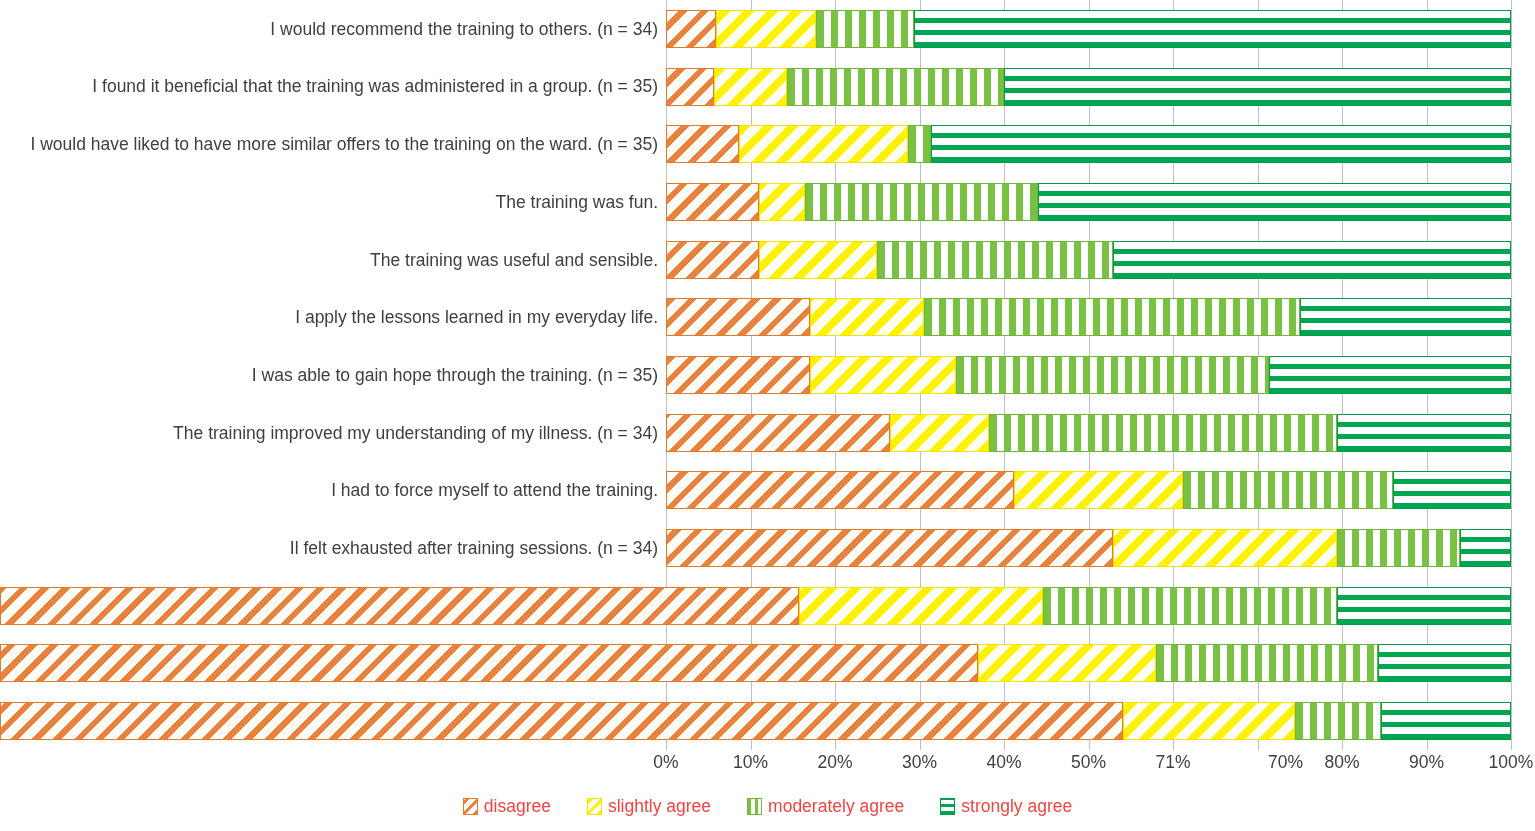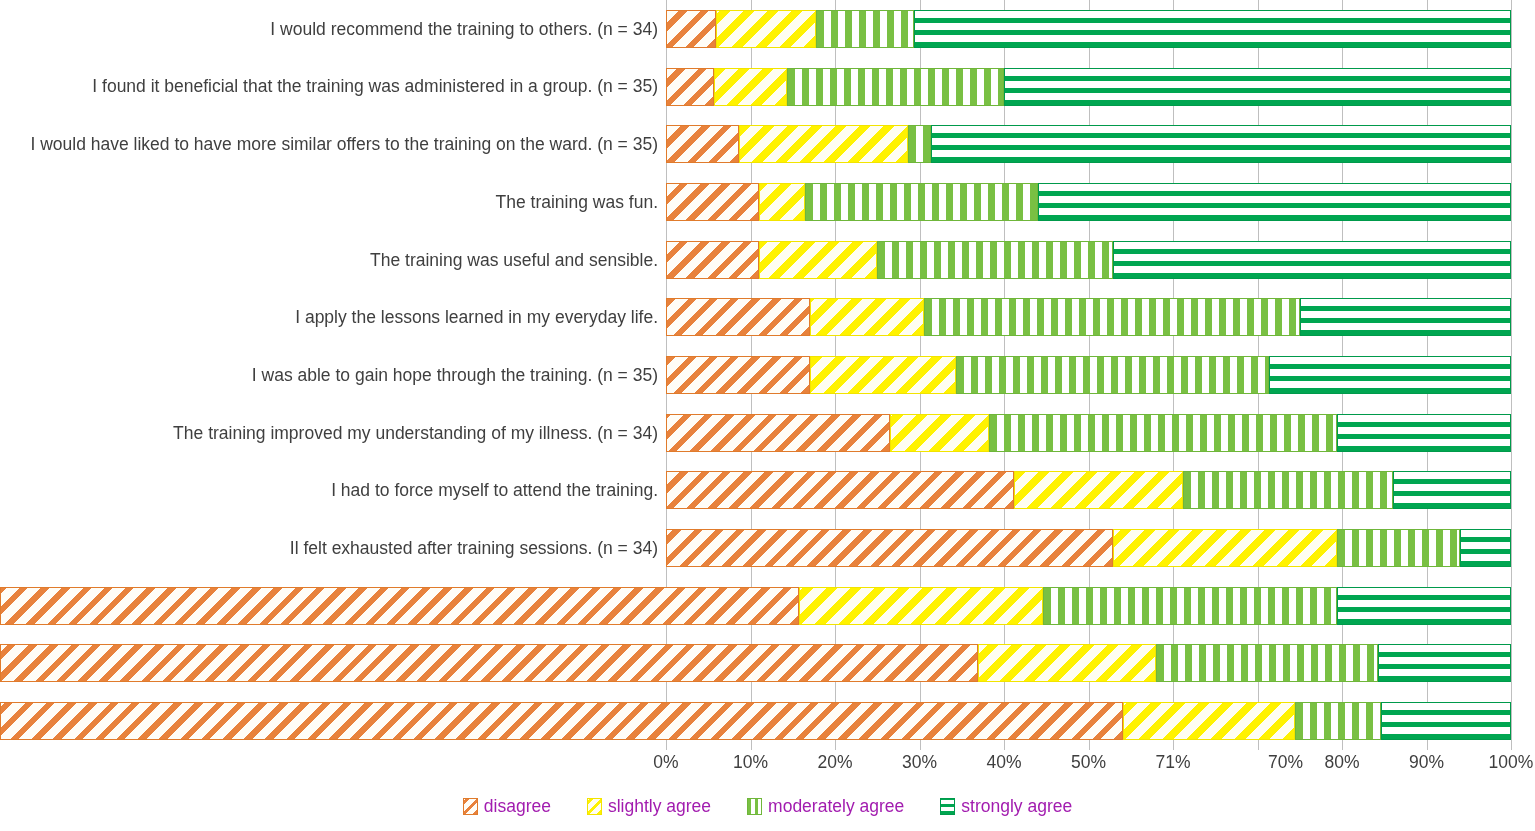--- a/index.html
+++ b/index.html
@@ -165,21 +165,21 @@
     display: flex;
     justify-content: center;
     align-items: center;
     gap: 36px;
   }
   .legend-item {
     display: flex;
     align-items: center;
     gap: 6px;
     font-size: 17.5px;
-    color: #a21caf;
+    color: #ef4444;
     white-space: nowrap;
   }
   .swatch {
     width: 15px;
     height: 17px;
     box-sizing: border-box;
     flex: 0 0 auto;
   }
   .swatch.disagree {
     border: 1.4px solid #E07B2C;

